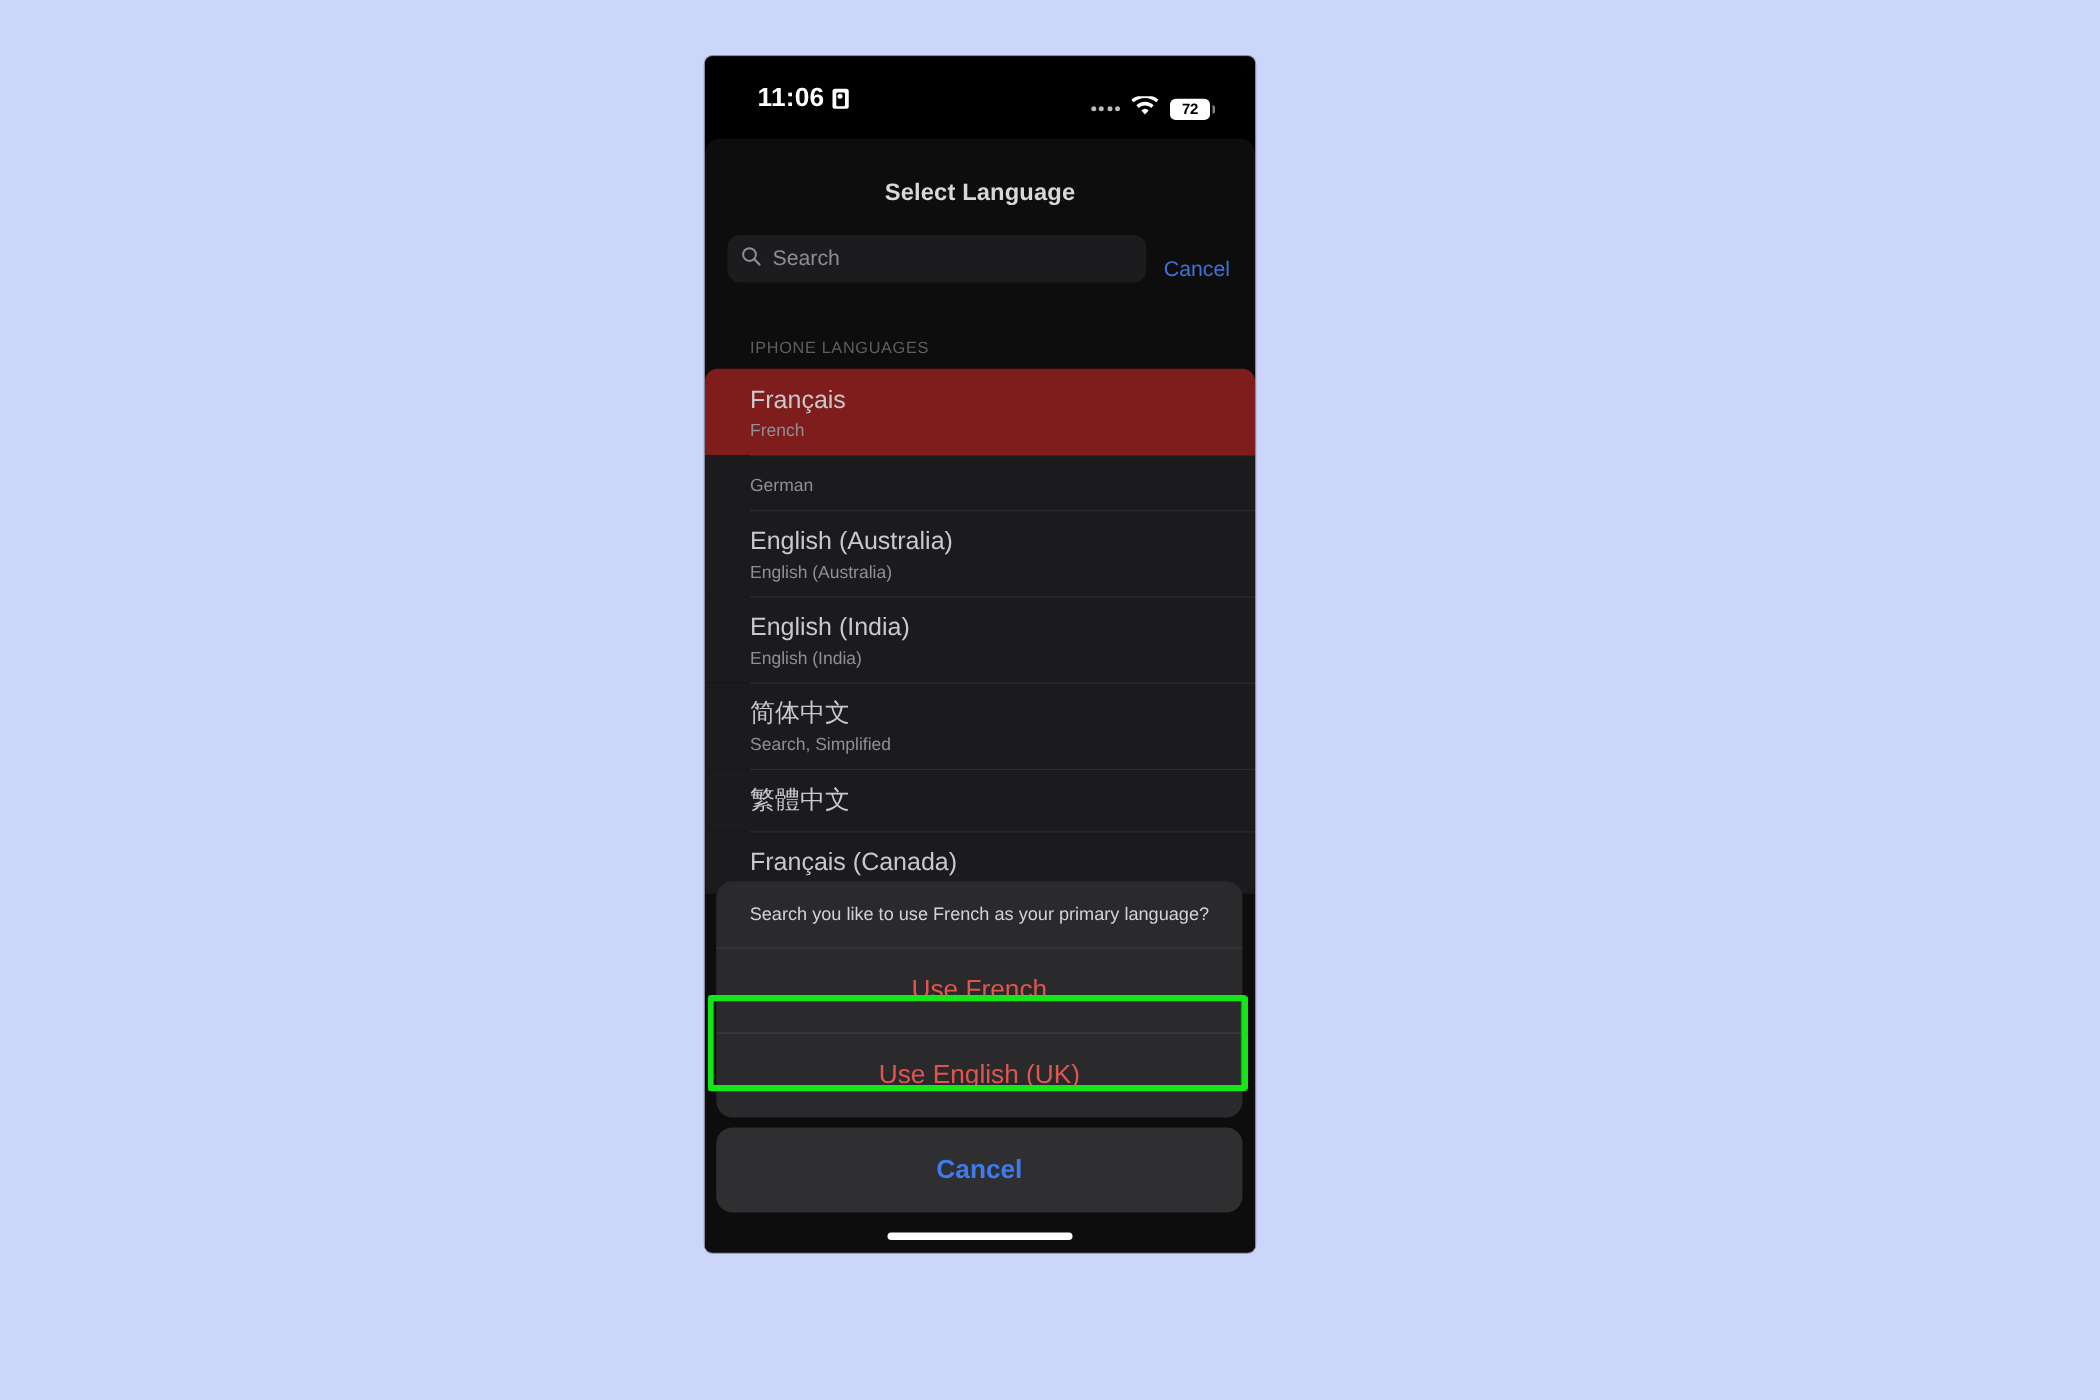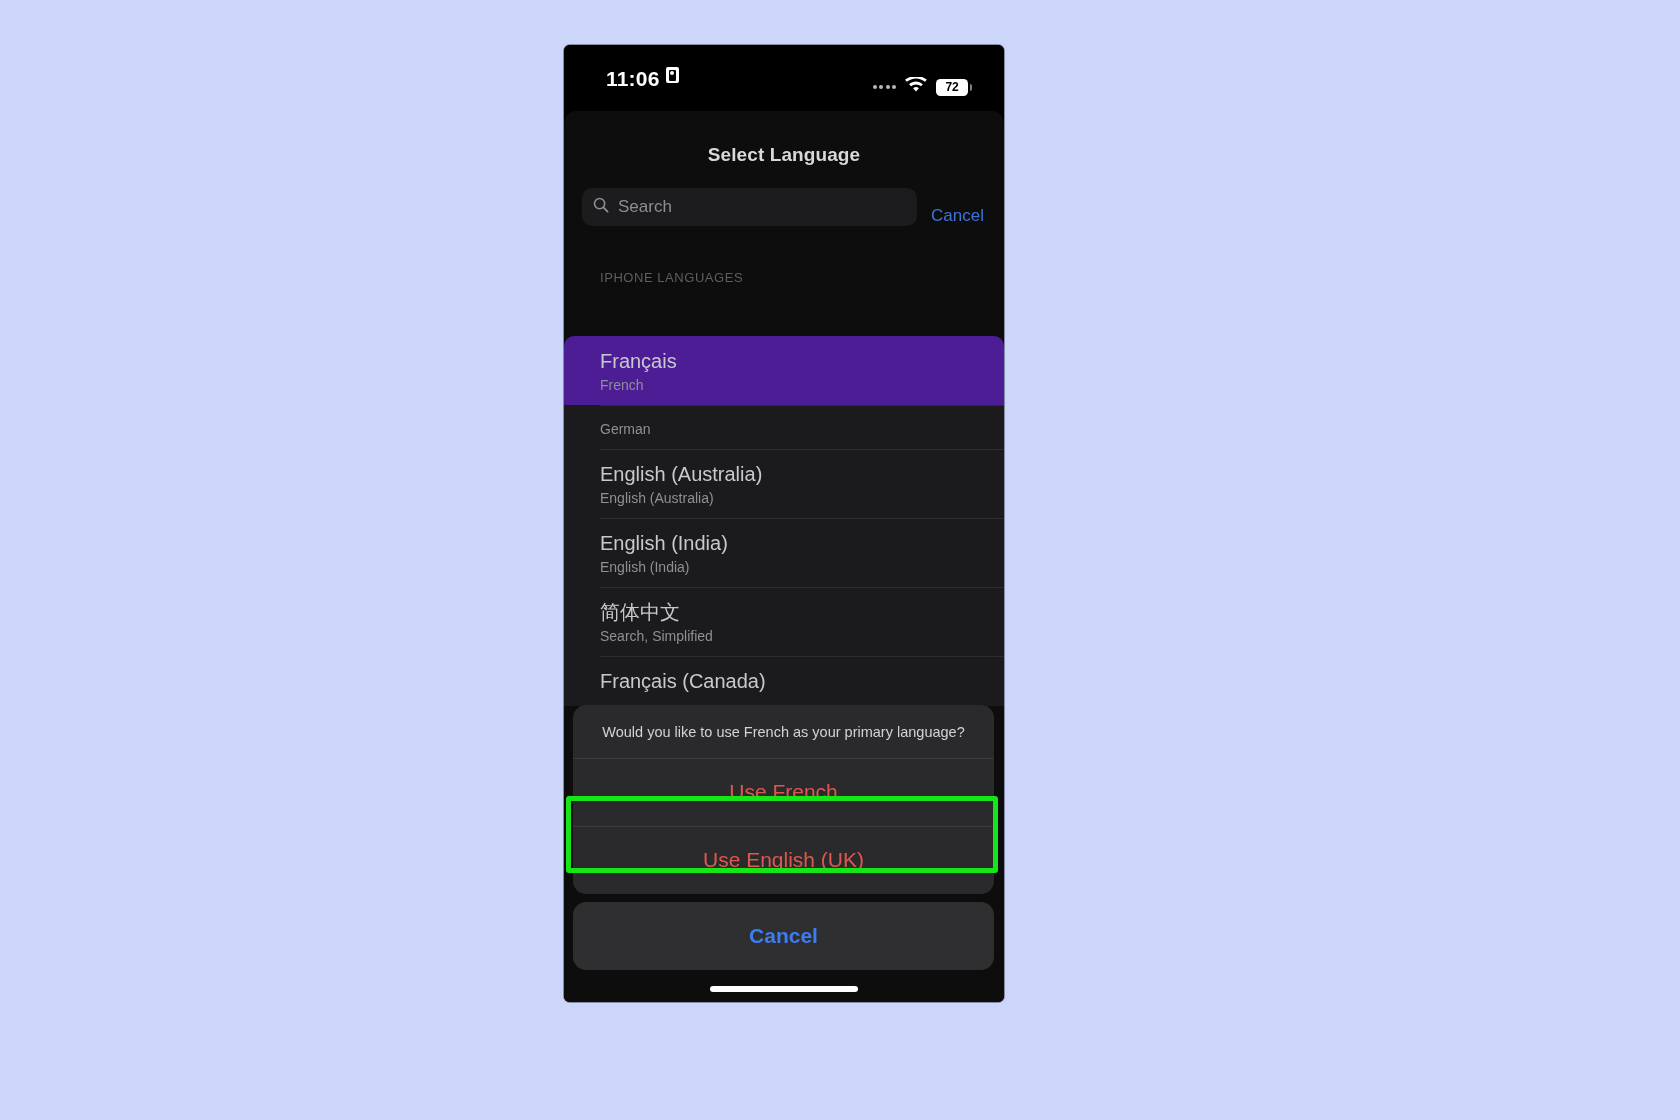--- a/index.html
+++ b/index.html
@@ -50,21 +50,21 @@
     padding: 0 36px 0 42px;
     box-sizing: border-box;
     color: #ffffff;
     z-index: 40;
   }
   .status-time {
     font-size: 21px;
     font-weight: bold;
     letter-spacing: 0.2px;
     display: flex;
-    align-items: flex-start;
+    align-items: center;
     gap: 6px;
   }
   .loc-icon {
     display: inline-block;
     width: 13px;
     height: 16px;
     background: #fff;
     border-radius: 2px;
     position: relative;
   }
@@ -184,23 +184,22 @@
 
   .lang-list {
     position: relative;
   }
   .lang-row {
     position: relative;
     padding: 13px 0 12px 36px;
     box-sizing: border-box;
   }
   .lang-row.selected {
-    background: #4c1d95;
+    background: #7f1d1d;
     border-radius: 10px 10px 0 0;
-    margin-top: 41px;
   }
   .lang-row:not(.selected) {
     background: #1b1b1d;
   }
   .lang-row .native {
     color: #c9c9cd;
     font-size: 20px;
     line-height: 1.25;
   }
   .lang-row .english {
@@ -354,28 +353,31 @@
             </div>
             <div class="lang-row">
               <div class="native">English (India)</div>
               <div class="english">English (India)</div>
             </div>
             <div class="lang-row">
               <div class="native">简体中文</div>
               <div class="english">Search, Simplified</div>
             </div>
             <div class="lang-row">
+              <div class="native">繁體中文</div>
+            </div>
+            <div class="lang-row">
               <div class="native">Français (Canada)</div>
             </div>
           </div>
       </div>
 
       <div class="action-sheet">
         <div class="sheet-group">
-          <div class="sheet-message">Would you like to use French as your primary language?</div>
+          <div class="sheet-message">Search you like to use French as your primary language?</div>
           <div class="sheet-btn destructive">Use French</div>
           <div class="sheet-btn destructive">Use English (UK)</div>
         </div>
         <div class="sheet-cancel">Cancel</div>
       </div>
 
       <div class="highlight-box" style="border-color: rgb(21, 230, 24);"></div>
 
       <div class="home-indicator"></div>
 

